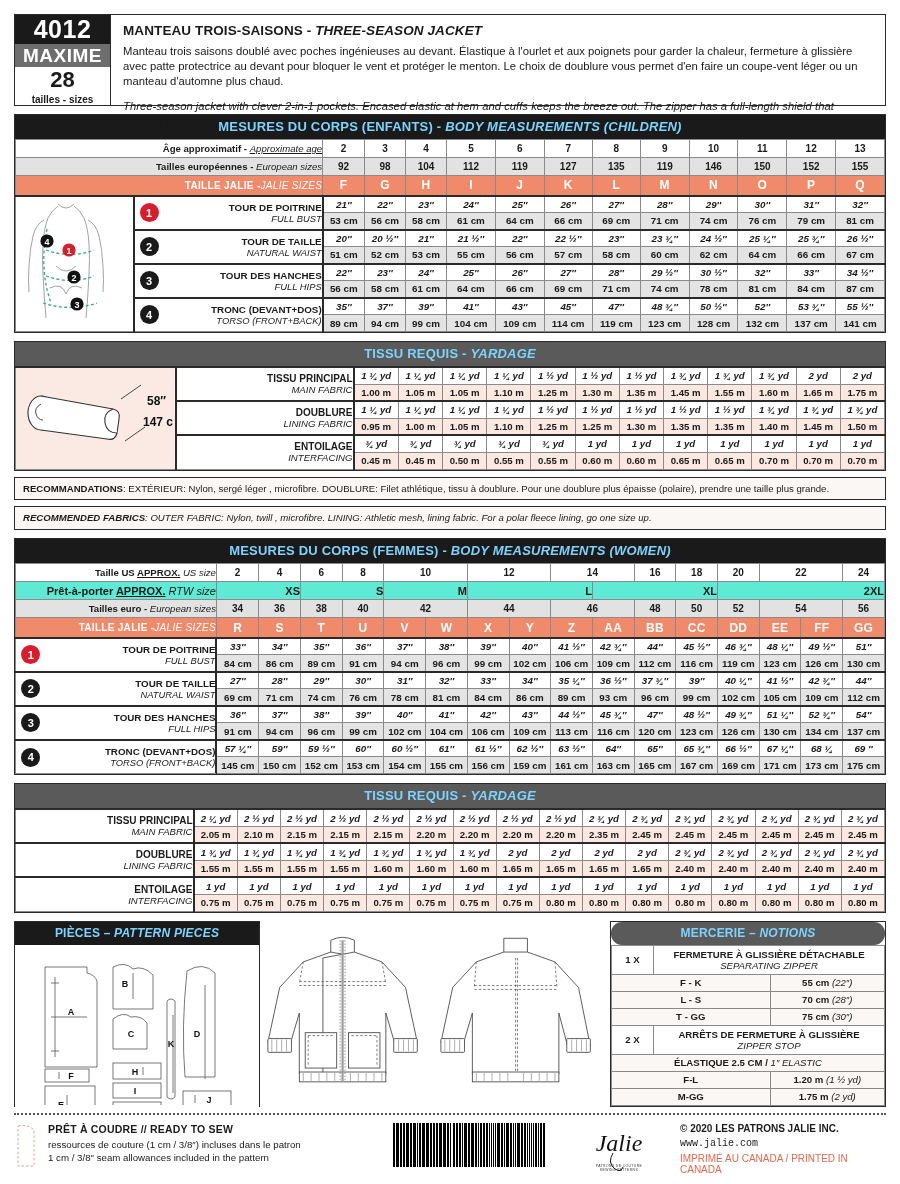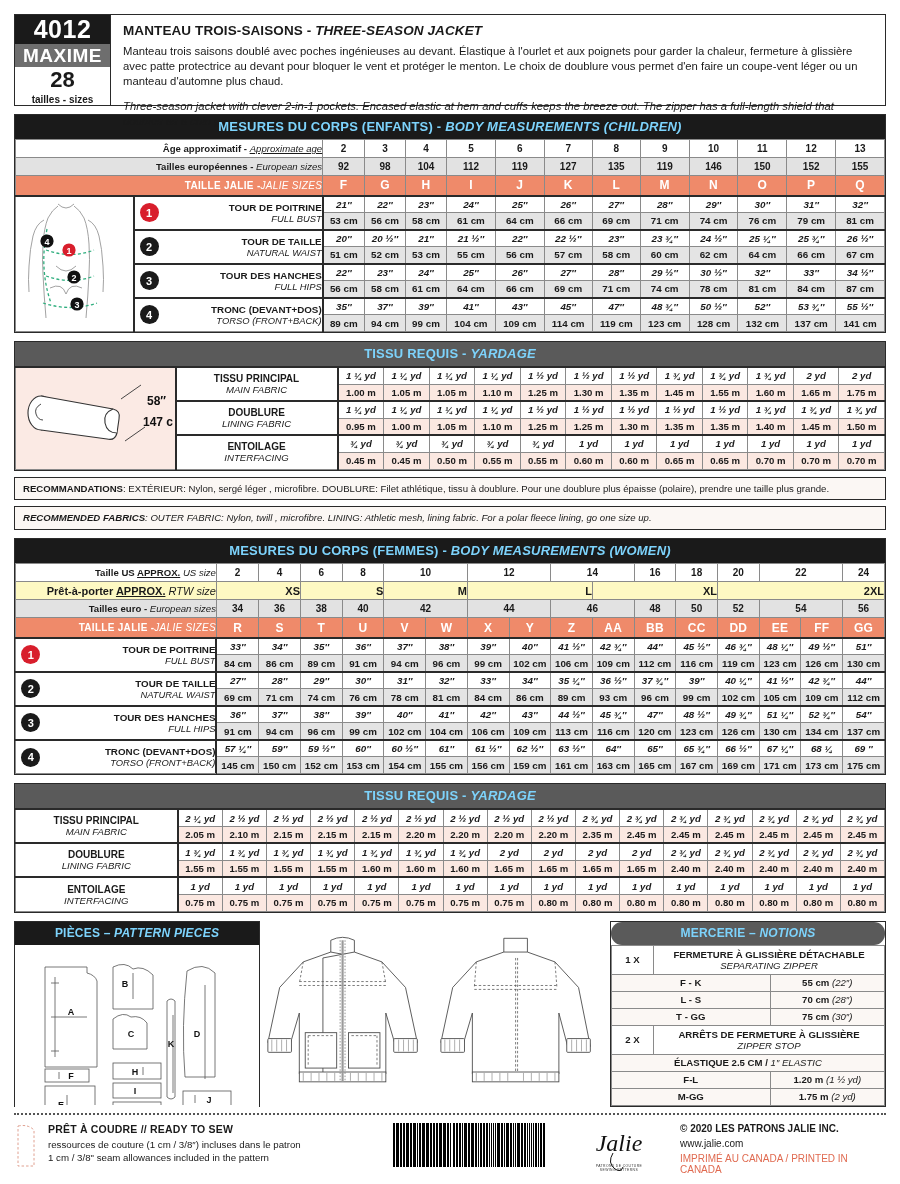--- a/index.html
+++ b/index.html
@@ -58,35 +58,35 @@
   .mlabel { text-align: right; padding-right: 7px; font-size: 9.8px; font-weight: bold; white-space: nowrap;
             border-left: none !important; border-right: 2px solid #2a2a2a !important;}
   .mlabel .en { display: block; font-style: italic; font-weight: normal; font-size: 9.4px; }
   .v-in { height: 17px; background: #fff; font-style: italic; font-size: 9.8px; }
   .v-cm { height: 17px; background: #e4e4e4; font-size: 9.8px; }
   tr.grp-top td { border-top: 2px solid #2a2a2a; }
 
   
   .yard-tbl td { padding: 0; }
   .rollcell { width: 160px; background: #fbeae4; border-right: 2px solid #2a2a2a !important; }
-  .ylabel { width: 162px; text-align: center; font-size: 10px; font-weight: bold;
+  .ylabel { width: 178px; text-align: right; font-size: 10px; font-weight: bold;
             border-right: 2px solid #2a2a2a !important; }
   .ylabel .en { display: block; font-style: italic; font-weight: normal; font-size: 9.6px; }
   .y-yd { height: 17px; background: #fff; font-style: italic; font-size: 9.6px; }
   .y-m  { height: 17px; background: #fbe8e1; font-size: 9.6px; }
 
   .rec { border: 1px solid #2a2a2a; margin-top: 6px; background: #fbf7f4; padding: 5px 8px;
          font-size: 9.6px; line-height: 1.25; }
   .rec b { font-weight: bold; }
   .rec.en { font-style: italic; }
 
   
   .w-head td { height: 18px; }
   .w-us td { background: #fff; }
-  .w-rtw td { background: #fef9c3; font-size: 11px; text-align: right; }
+  .w-rtw td { background: #5eead4; font-size: 11px; text-align: right; }
   .w-eu td { background: #e2e2e2; }
 
   
   .bottom { display: flex; margin-top: 8px; height: 186px; }
   .pieces { width: 246px; border: 1px solid #2a2a2a; display: flex; flex-direction: column; }
   .pieces .block-title { background:#1a1a1a; font-size: 12px; }
   .pieces-body { flex: 1; background: #fff; position: relative; }
   .tech { flex: 1; border: none; position: relative; }
   .notions { width: 276px; border: 1px solid #2a2a2a; }
   .notions .block-title { background: #5a5a5a; font-size: 12px; border-radius: 11px; }
@@ -106,21 +106,21 @@
   .ft-sew { display: flex; gap: 8px; width: 360px; }
   .ft-sew-txt .t1 { font-size: 10.5px; font-weight: bold; letter-spacing:.2px; }
   .ft-sew-txt .t2 { font-size: 9.7px; margin-top: 4px; }
   .ft-sew-txt .t3 { font-size: 9.7px; margin-top: 2px; }
   .barcode-wrap { width: 190px; text-align: center; }
   .barcode { height: 44px; display: flex; justify-content: center; align-items: flex-end; gap: 0; }
   .barcode span { display: inline-block; background: #000; height: 44px; }
   .ft-logo { width: 110px; display:flex; flex-direction:column; align-items:center; padding-top: 2px;}
   .ft-right { flex: 1; padding-left: 6px; }
   .ft-right .r1 { font-size: 10px; font-weight: bold; }
-  .ft-right .r2 { font-size: 10px; margin-top: 4px; }
+  .ft-right .r2 { font-size: 10px; margin-top: 4px; font-family: Liberation Mono, monospace; }
   .ft-right .r3 { font-size: 10px; margin-top: 4px; color: #e06a50; }
 </style>
 </head>
 <body>
 
 <div class="page">
 
   <div class="header">
     <div class="hdr-left">
       <div class="hdr-num">4012</div>

